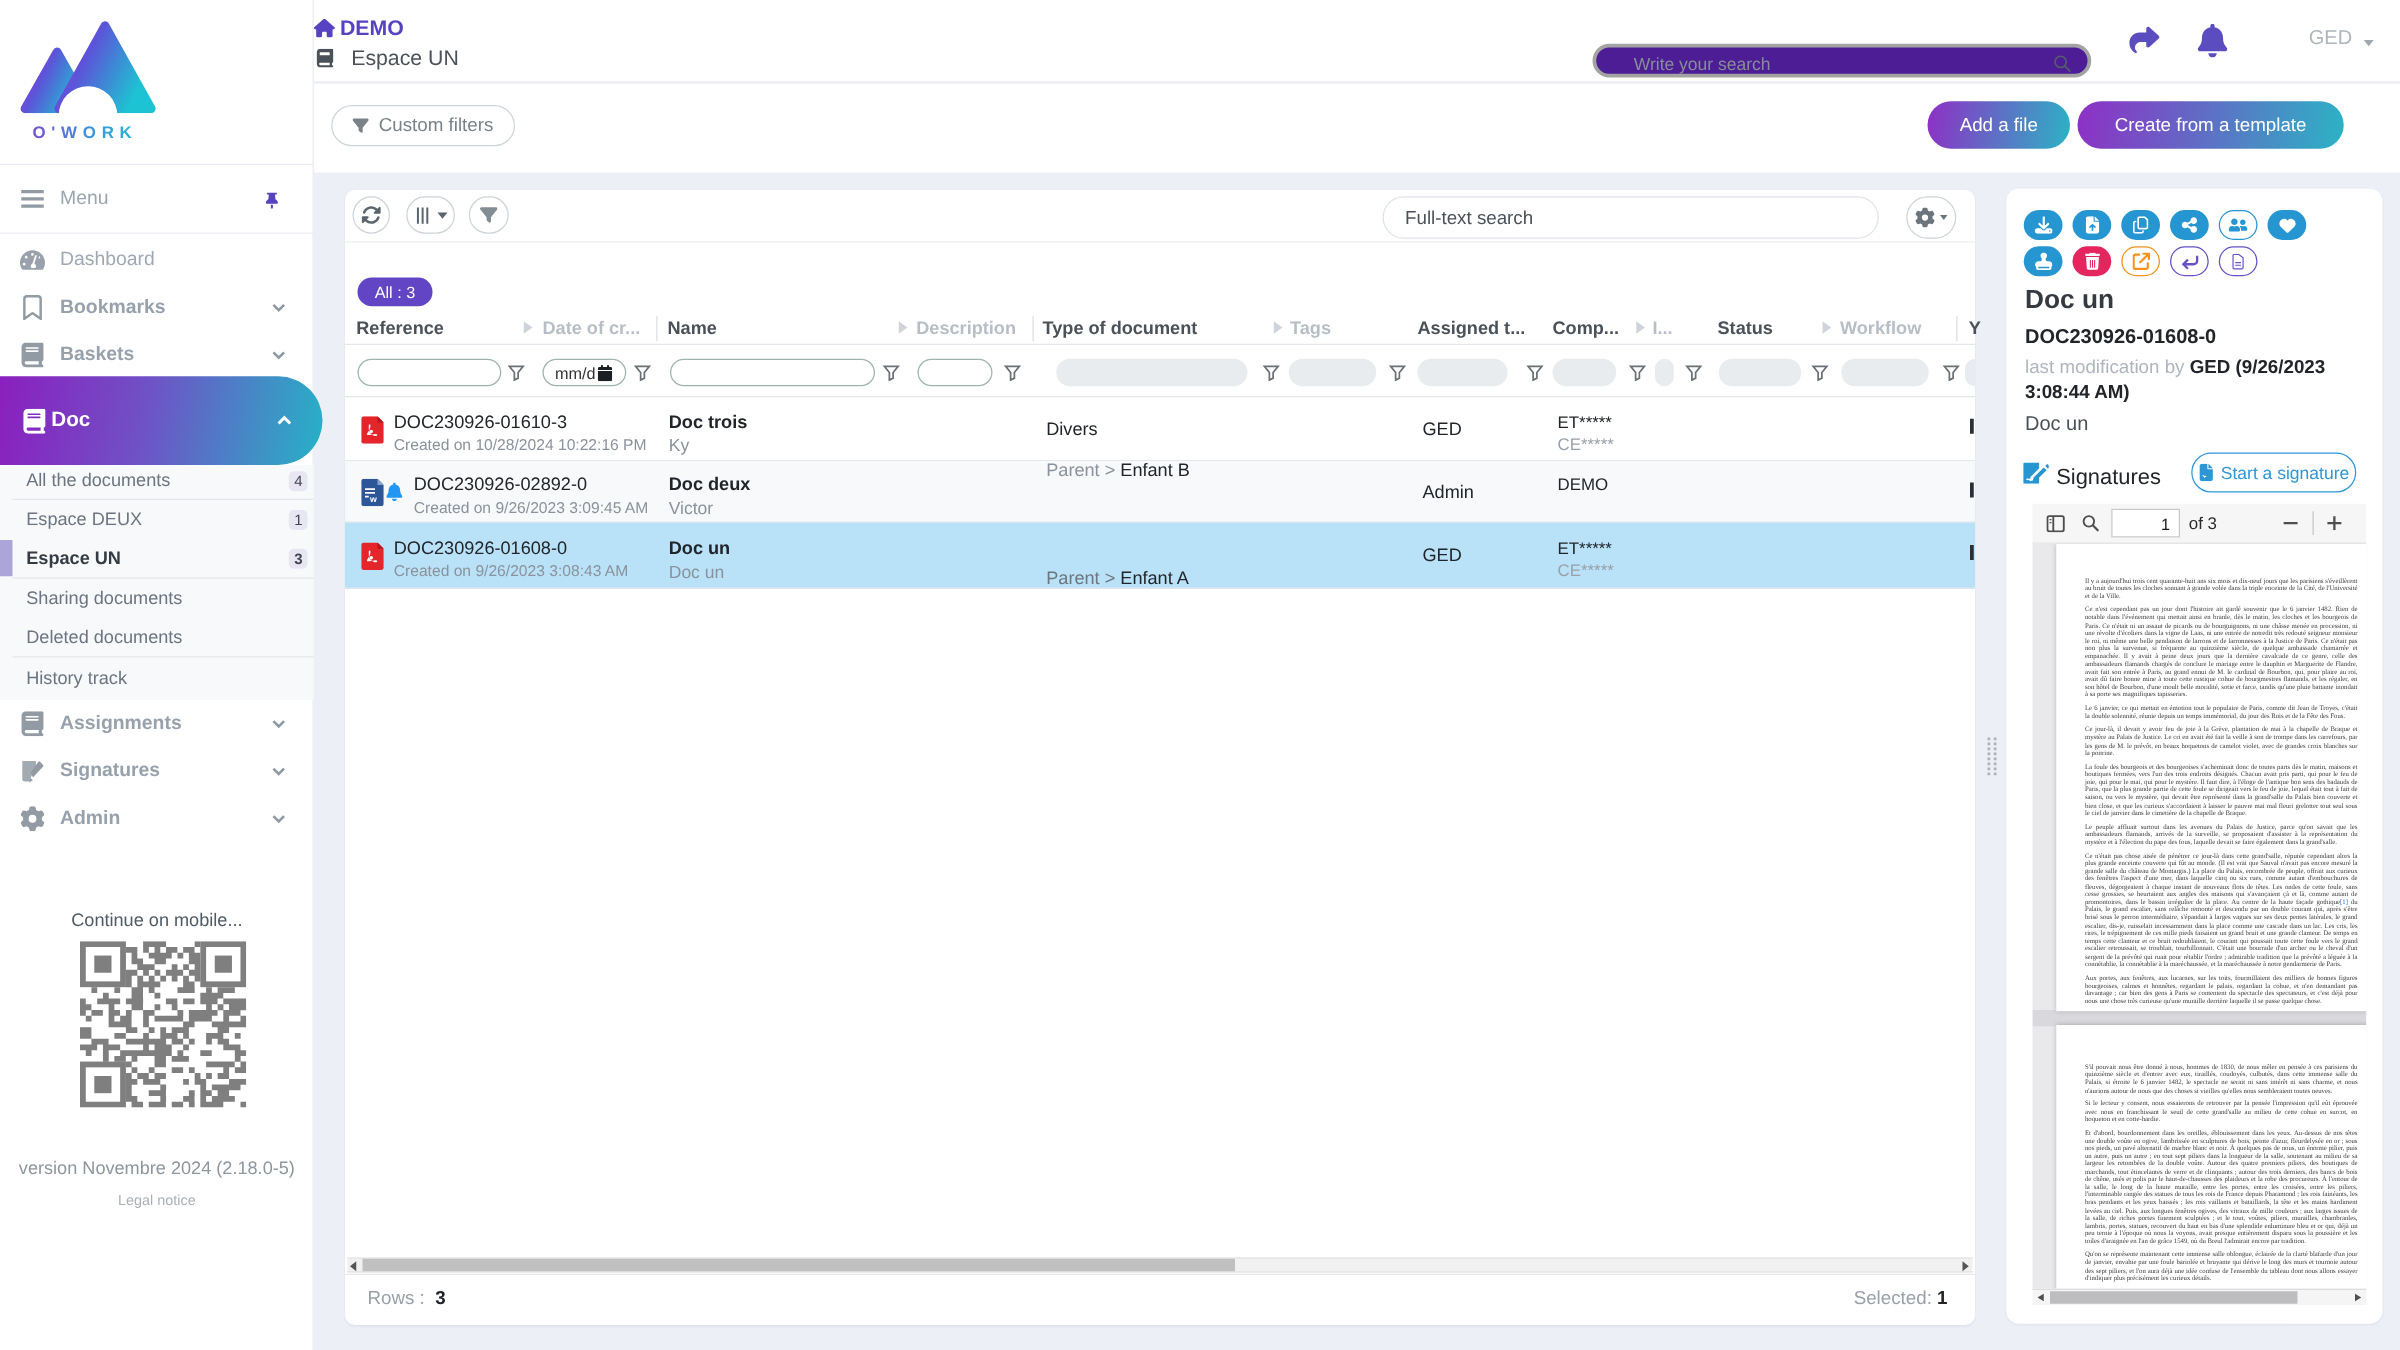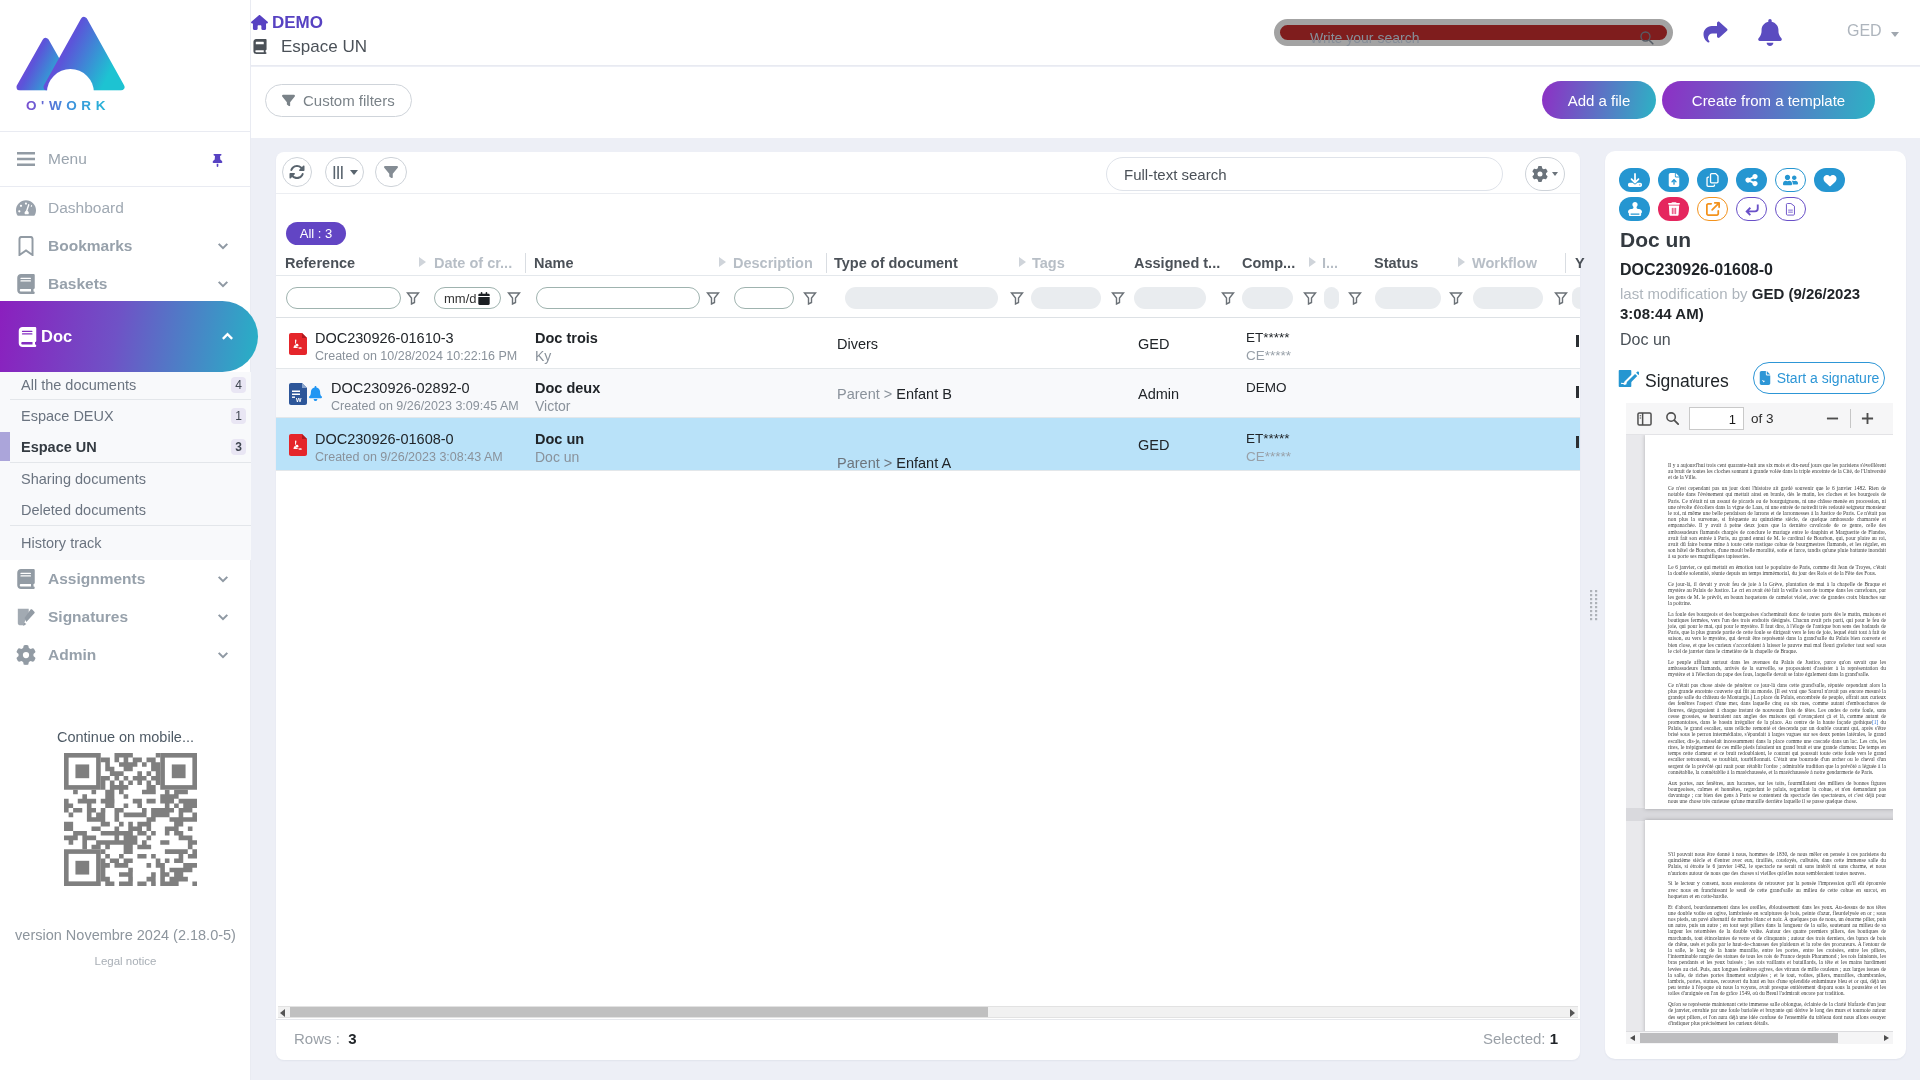--- a/index.html
+++ b/index.html
@@ -50,21 +50,21 @@
 
   <svg class="abs" style="left:0;top:15px" width="17" height="15" viewBox="0 0 576 512">
       <path fill="#5742c2" d="M575.8 255.5c0 18-15 32.1-32 32.1h-32l.7 160.2c0 2.7-.2 5.4-.5 8.1V472c0 22.1-17.9 40-40 40H456c-1.1 0-2.2 0-3.3-.1c-1.4 .1-2.8 .1-4.2 .1H416 392c-22.1 0-40-17.9-40-40V448 384c0-17.7-14.3-32-32-32H256c-17.7 0-32 14.3-32 32v64 24c0 22.1-17.9 40-40 40H160 128.1c-1.5 0-3-.1-4.5-.2c-1.2 .1-2.4 .2-3.6 .2H104c-22.1 0-40-17.9-40-40V360c0-.9 0-1.9 .1-2.8V287.6H32c-18 0-32-14-32-32.1c0-9 3-17 10-24L266.4 8c7-7 15-8 22-8s15 2 21 7L564.8 231.5c8 7 12 15 11 24z"></path>
     </svg>
   <div class="abs" style="left:21px;top:13px;font-size:17px;font-weight:700;color:#5742c2">DEMO</div>
   <svg class="abs" style="left:2px;top:39px" width="14" height="15" viewBox="0 0 448 512">
       <path fill="#4b5158" d="M96 0C43 0 0 43 0 96V416c0 53 43 96 96 96H384h32c17.7 0 32-14.3 32-32s-14.3-32-32-32V384c17.7 0 32-14.3 32-32V32c0-17.7-14.3-32-32-32H384 96zm0 384H352v64H96c-17.7 0-32-14.3-32-32s14.3-32 32-32zM80 112c0-8.8 7.2-16 16-16H336c8.8 0 16 7.2 16 16v64H80v-64z"></path>
     </svg>
   <div class="abs" style="left:30px;top:37px;font-size:17px;color:#4b5158">Espace UN</div>
 
-  <div class="abs" style="left:1023px;top:19px;width:399px;height:27px;background:#7f1d1d;border:6px solid #a3a3a3;border-radius:14px">
+  <div class="abs" style="left:1023px;top:35px;width:399px;height:27px;background:#4c1d95;border:3px solid #a3a3a3;border-radius:14px">
     <div class="abs" style="left:30px;top:5px;font-size:14px;color:#878e98">Write your search</div>
     <svg class="abs" style="right:12px;top:5px" width="16" height="16" viewBox="0 0 512 512">
         <path fill="none" stroke="#565d66" stroke-width="42" d="M208 64a144 144 0 1 1 0 288 144 144 0 1 1 0-288z"></path>
         <path stroke="#565d66" stroke-width="48" stroke-linecap="round" d="M319 319L443 443" fill="none"></path>
       </svg>
   </div>
 
   <svg class="abs" style="left:1452px;top:20px" width="25" height="24" viewBox="0 0 512 512">
       <path fill="#5b4cc0" d="M307 34.8c-11.5 5.1-19 16.6-19 29.2v64H176C78.8 128 0 206.8 0 304C0 417.3 81.5 467.9 100.2 478.1c2.5 1.4 5.3 1.9 8.1 1.9c10.9 0 19.7-8.9 19.7-19.7c0-7.5-4.3-14.4-9.8-19.5C108.8 431.9 96 414.4 96 384c0-53 43-96 96-96h96v64c0 12.6 7.4 24.1 19 29.2s25 3 34.4-5.4l160-144c6.7-6.1 10.6-14.7 10.6-23.8s-3.8-17.7-10.6-23.8l-160-144c-9.4-8.5-22.9-10.6-34.4-5.4z"></path>
     </svg>
@@ -360,21 +360,21 @@
         <path fill="#2196f3" d="M224 0c-17.7 0-32 14.3-32 32V51.2C119 66 64 130.6 64 208v18.8c0 47-17.3 92.4-48.5 127.6l-7.4 8.3c-8.4 9.4-10.4 22.9-5.3 34.4S19.4 416 32 416H416c12.6 0 24-7.4 29.2-18.9s3.1-25-5.3-34.4l-7.4-8.3C401.3 319.2 384 273.9 384 226.8V208c0-77.4-55-142-128-156.8V32c0-17.7-14.3-32-32-32zm45.3 493.3c12-12 18.7-28.3 18.7-45.3H224 160c0 17 6.7 33.3 18.7 45.3s28.3 18.7 45.3 18.7s33.3-6.7 45.3-18.7z"></path>
       </svg>
       <div class="abs" style="left:55px;top:11px">
         <div style="font-size:14.5px;color:#212529">DOC230926-02892-0</div>
         <div style="font-size:12.5px;color:#8a929b;margin-top:3px">Created on 9/26/2023 3:09:45 AM</div>
       </div>
       <div class="abs" style="left:259px;top:11px">
         <div style="font-size:14.5px;font-weight:700;color:#212529">Doc deux</div>
         <div style="font-size:14px;color:#8a929b;margin-top:2px">Victor</div>
       </div>
-      <div class="abs" style="left:561px;top:0;height:49px;display:flex;align-items:center;font-size:14.5px;color:#212529">
+      <div class="abs" style="left:561px;top:0;height:49px;display:flex;align-items:flex-start;font-size:14.5px;color:#212529">
         <span><span style="color:#8a929b">Parent &gt; </span><span style="color:#212529">Enfant B</span></span>
       </div>
       <div class="abs" style="left:862px;top:0;height:49px;display:flex;align-items:center;font-size:14.5px;color:#212529">Admin</div>
       <div class="abs" style="left:970px;top:11px;font-size:13.5px;color:#212529">DEMO</div>
       <div class="abs" style="left:1300px;top:17px;width:3px;height:12px;background:#2b2f33"></div>
     </div>
     <div class="row" style="top:266px;height:53px;background:#b9e2f9;border-bottom:1px solid #e3e7ea">
       <svg class="abs" style="left:13px;top:16px" width="18" height="22" viewBox="0 0 18 22">
         <path fill="#e5252a" d="M0 2c0-1.1.9-2 2-2h11l5 5v15c0 1.1-.9 2-2 2H2c-1.1 0-2-.9-2-2V2z"></path>
         <path fill="#b01a1e" d="M13 0l5 5h-5z"></path>

